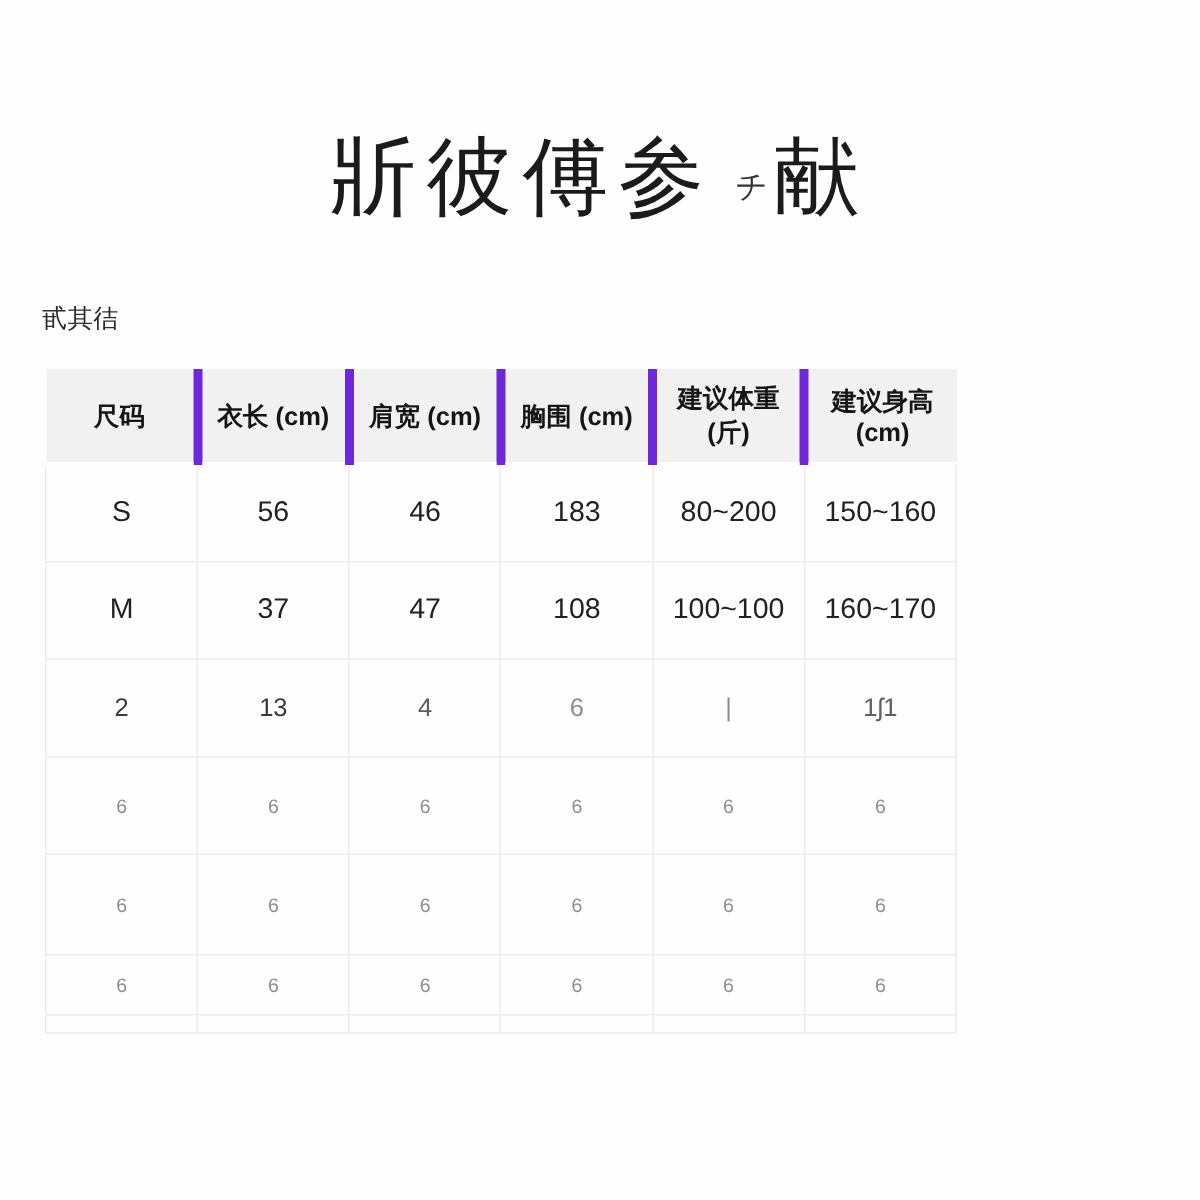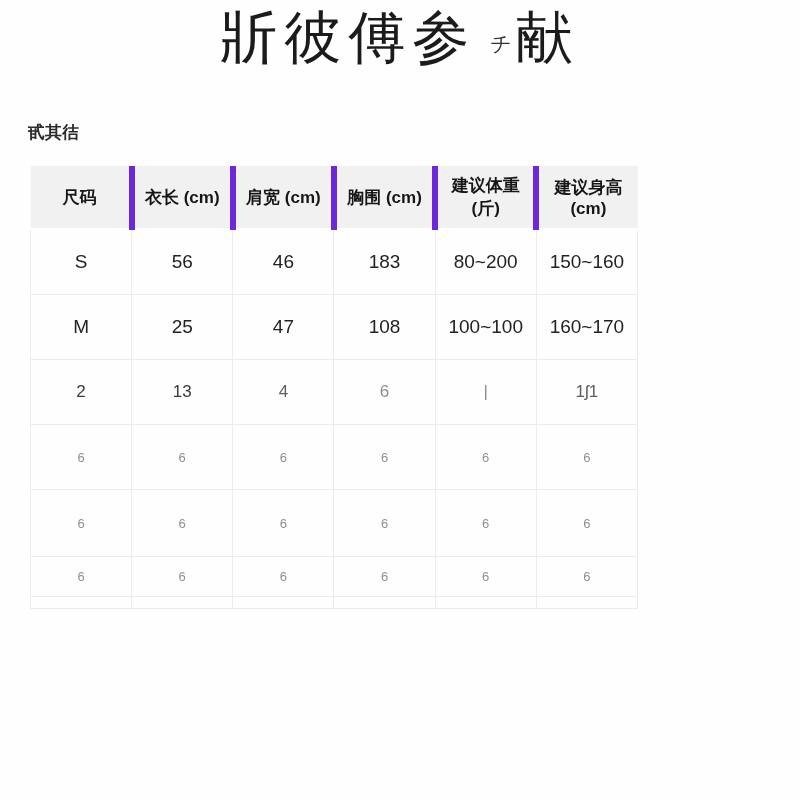--- a/index.html
+++ b/index.html
@@ -9,20 +9,21 @@
     font-family: "Liberation Sans", sans-serif;
   }
   .page {
     width: 800px;
     height: 800px;
     background: #fefefe;
     overflow: hidden;
   }
   
   .brand {
+    padding-top: 80px;
     text-align: center;
     white-space: nowrap;
   }
   .brand .t-main,
   .brand .t-tail {
     font-family: "DejaVu Serif", serif;
     font-size: 57px;
     font-weight: 400;
     color: #1b1b1b;
     letter-spacing: 7px;
@@ -41,21 +42,21 @@
     text-align: center;
     font-size: 19px;
     color: #2e2e2e;
     letter-spacing: 0.4px;
     white-space: nowrap;
   }
   
   .section-title {
     margin: 44px 0 0 28px;
     font-size: 17px;
-    font-weight: 700;
+    font-weight: 400;
     color: #2c2c2c;
   }
   
   table.size-table {
     width: 608px;
     margin: 22px 0 0 30px;
     border-collapse: collapse;
     table-layout: fixed;
   }
   table.size-table th {
@@ -113,21 +114,21 @@
       <tr class="size-row">
         <td>S</td>
         <td>56</td>
         <td>46</td>
         <td>183</td>
         <td>80~200</td>
         <td>150~160</td>
       </tr>
       <tr class="size-row">
         <td>M</td>
-        <td>25</td>
+        <td>37</td>
         <td>47</td>
         <td>108</td>
         <td>100~100</td>
         <td>160~170</td>
       </tr>
       <tr class="odd-row">
         <td class="cd">2</td>
         <td class="cd">13</td>
         <td class="cm">4</td>
         <td class="cl">6</td>

